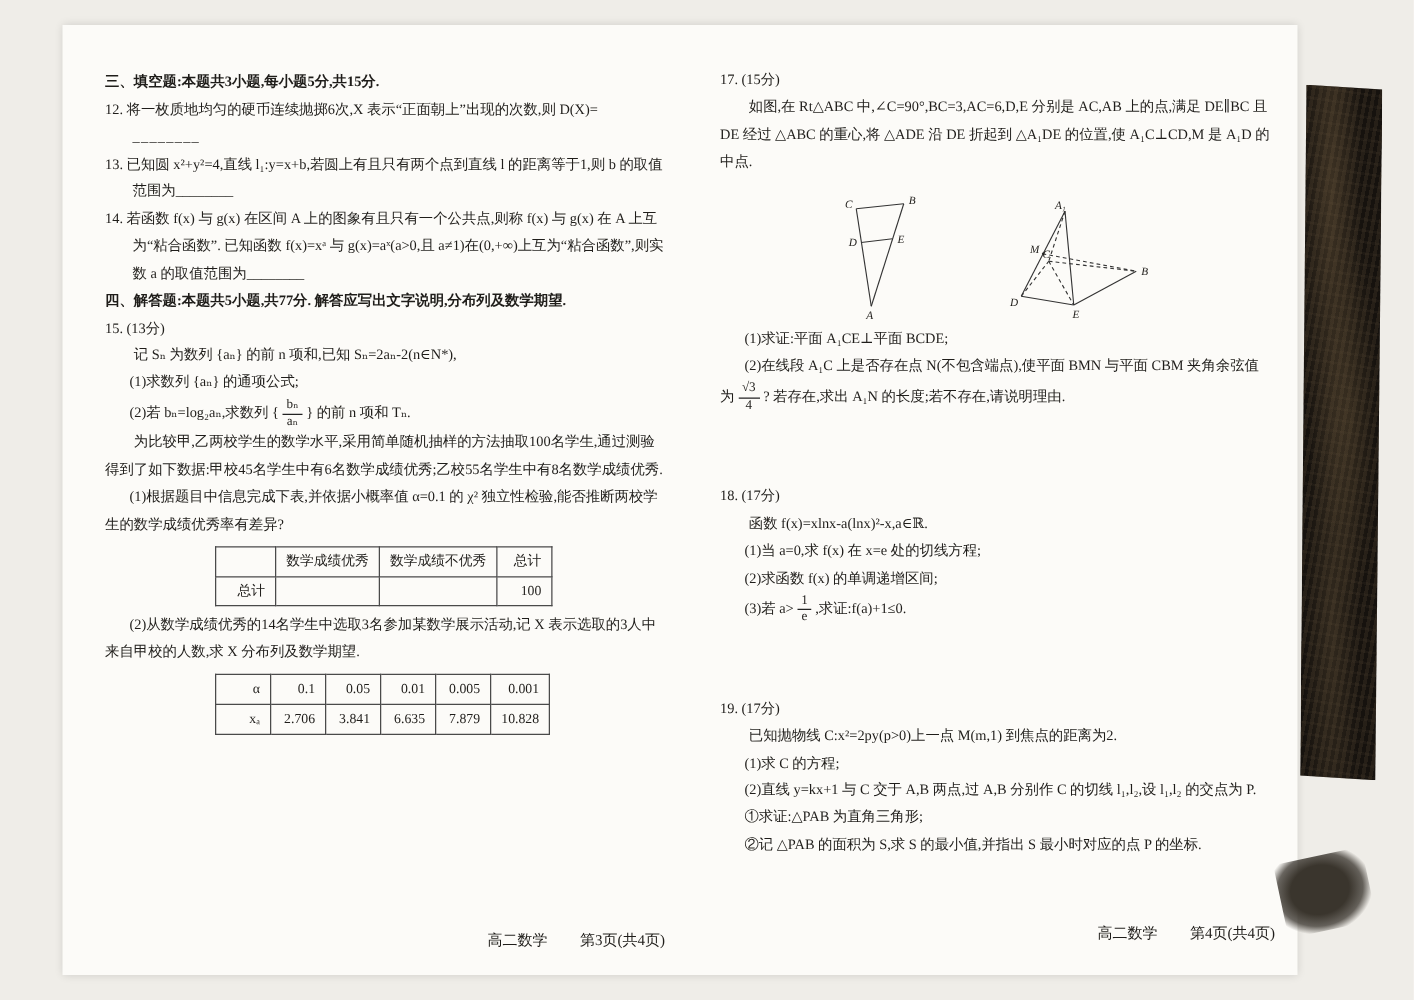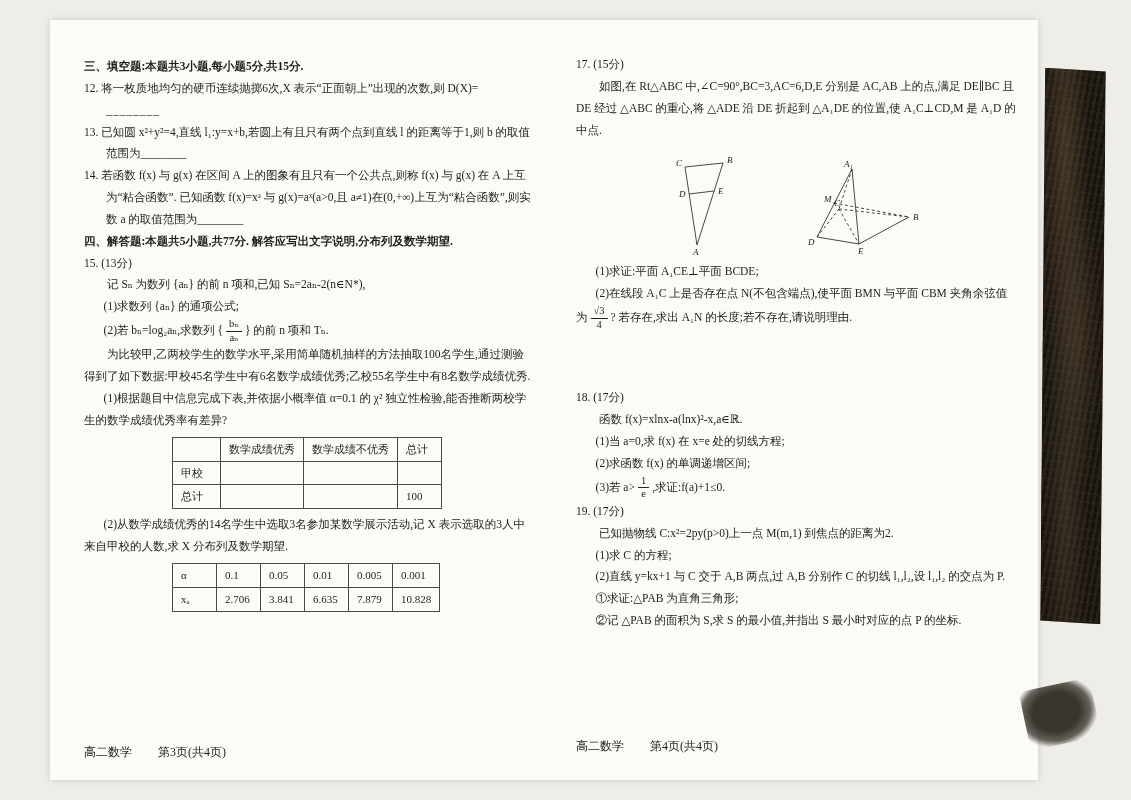--- a/index.html
+++ b/index.html
@@ -21,32 +21,32 @@
   .col-right{left:576px;top:54px;width:444px}
   p{margin:0}
   .h{font-weight:bold}
   .q{padding-left:22px;text-indent:-22px}
   .ind2{text-indent:2em}
   .sub{text-indent:1.7em}
   .subpad{padding-left:1.7em}
   .blank{padding-left:22px;letter-spacing:1px}
   .mt12{margin-top:12px}
   .mt-ans1{margin-top:56px}
-  .mt-ans2{}
+  .mt-ans2{margin-top:56px}
   .frac{
     display:inline-flex;flex-direction:column;align-items:center;
     vertical-align:middle;line-height:1.2;margin:0 3px;font-size:10.5px;
   }
   .frac .num{border-bottom:1px solid #222;padding:0 3px}
   .frac .den{padding:0 3px}
-  table{border-collapse:collapse;font-size:11px;margin:5px 0 5px 88px;text-align:left}
+  table{border-collapse:collapse;font-size:11px;margin:5px 0 5px 88px;text-align:right}
   th,td{border:1px solid #4a4a4a;padding:1px 8px;font-weight:normal;height:20px;min-width:44px}
   .t1 th:first-child,.t1 td:first-child{width:48px}
   .formula-line{padding-left:14px;margin:4px 0}
-  .footer{position:absolute;display:flex;justify-content:flex-start;gap:26px;font-size:12px}
+  .footer{position:absolute;display:flex;justify-content:flex-end;gap:26px;font-size:12px}
   .footer-left{left:84px;width:448px;top:744px}
   .footer-right{left:576px;width:444px;top:738px}
   .figs{display:flex;gap:58px;justify-content:center;align-items:flex-end;margin:8px 0 4px;height:108px}
   svg{display:block}
   svg text{font-size:9px;font-style:italic;font-family:"Liberation Serif",serif;fill:#1f1d1a}
   svg line,svg polyline,svg path{stroke:#333;stroke-width:.9;fill:none}
   .dash{stroke-dasharray:3 2.5}
   .band{
     position:absolute;left:1042px;top:68px;width:62px;height:556px;
     transform:rotate(.4deg);
@@ -93,26 +93,20 @@
   <p class="ind2">为比较甲,乙两校学生的数学水平,采用简单随机抽样的方法抽取100名学生,通过测验得到了如下数据:甲校45名学生中有6名数学成绩优秀;乙校55名学生中有8名数学成绩优秀.</p>
   <p class="sub">(1)根据题目中信息完成下表,并依据小概率值 α=0.1 的 χ² 独立性检验,能否推断两校学生的数学成绩优秀率有差异?</p>
 
   <table class="t1">
     <tbody>
         <tr>
       <th></th>
       <th>数学成绩优秀</th>
       <th>数学成绩不优秀</th>
       <th>总计</th>
-    </tr>
-    <tr>
-      <td>甲校</td>
-      <td></td>
-      <td></td>
-      <td></td>
     </tr>
     <tr>
       <td>总计</td>
       <td></td>
       <td></td>
       <td>100</td>
     </tr>
   </tbody>
     </table>
 

